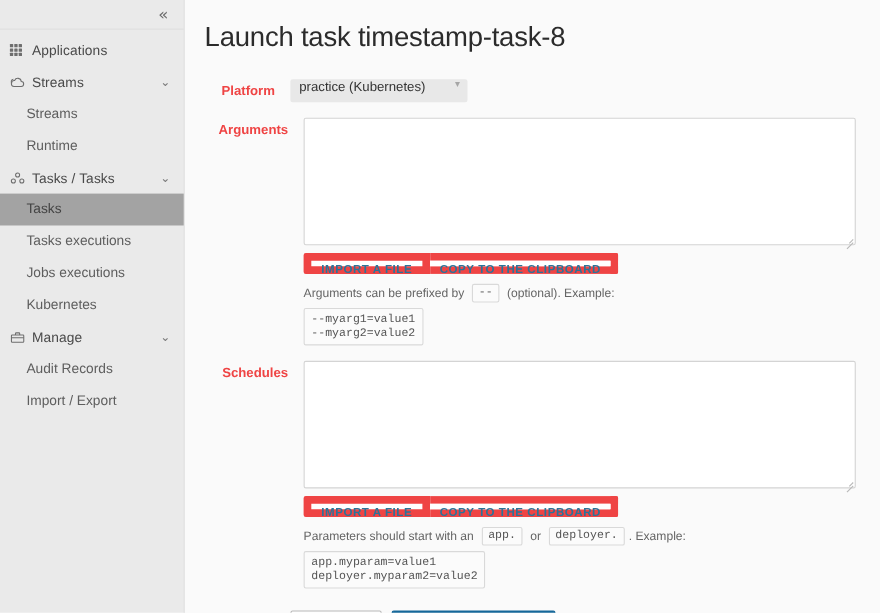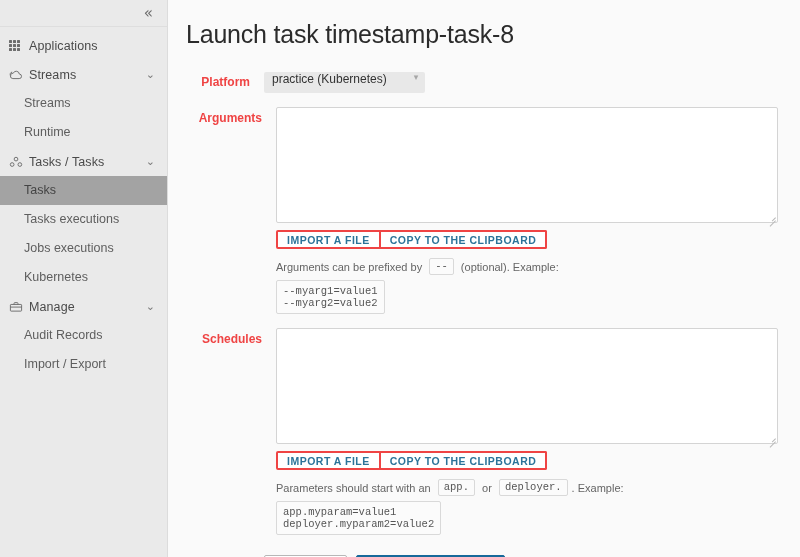--- a/index.html
+++ b/index.html
@@ -103,21 +103,21 @@
   .ta-grip {
     position:absolute; right:2px; bottom:2px;
     width:9px; height:9px; pointer-events:none;
   }
   .ta-grip span { position:absolute; right:0; background:#b9b9b9; height:1px; }
   .ta-grip span:nth-child(1){ width:8px; bottom:0; transform:rotate(-45deg); transform-origin:100% 100%; }
   .ta-grip span:nth-child(2){ width:5px; bottom:3px; transform:rotate(-45deg); transform-origin:100% 100%; }
 
   .btn-group { display:flex; margin-top: 7px; }
   .btn-flat {
-    background:#fff; border:2px solid #ef4444;
+    background:#fff; border:7px solid #ef4444;
     color:#2b7399; font-size:10.5px; font-weight:bold;
     letter-spacing:0.5px;
     padding: 0 9px; height:19px; line-height:17px;
     cursor:pointer; font-family:"Liberation Sans", sans-serif;
   }
   .btn-group .btn-flat:first-child { border-radius:2px 0 0 2px; }
   .btn-group .btn-flat:last-child { border-radius:0 2px 2px 0; border-left:none; }
 
   .hint {
     margin-top: 9px; font-size: 11px; color:#656565;

